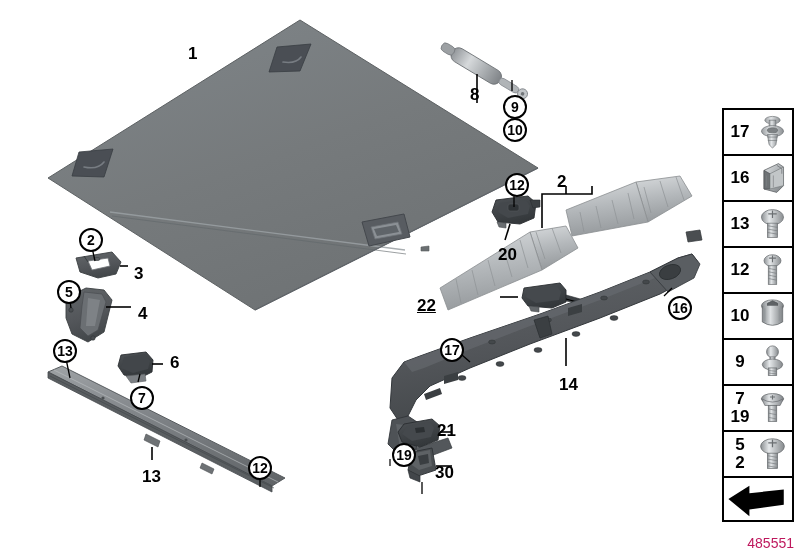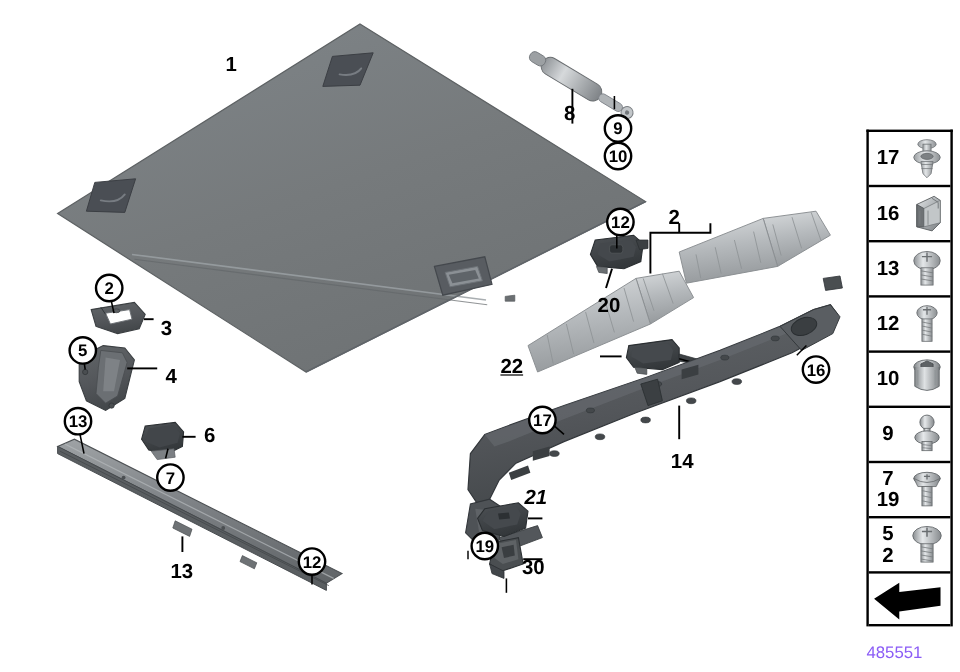--- a/index.html
+++ b/index.html
@@ -26,22 +26,22 @@
           background:#fff;}
   .lrow{display:flex;align-items:center;height:46px;
         border-bottom:2px solid #000;box-sizing:border-box;position:relative;}
   .lnum{width:26px;flex:0 0 26px;padding-left:3px;font-size:17px;font-weight:bold;
         color:#000;display:flex;flex-direction:column;align-items:center;
         justify-content:center;line-height:1.05;}
   .lnum span{display:block;}
   .lart{flex:1;height:100%;position:relative;}
   .lart svg{position:absolute;left:0;top:0;width:100%;height:100%;}
   .arrowcell{height:44px;}
-  #diagid{position:absolute;left:722px;top:535px;width:72px;text-align:left;
-          font-size:14px;color:#8b5cf6;
+  #diagid{position:absolute;left:722px;top:535px;width:72px;text-align:right;
+          font-size:14px;color:#be185d;
           font-family:"Liberation Sans","DejaVu Sans",sans-serif;}
 </style>
 </head>
 <body>
 
 <div id="stage">
 
   <svg class="layer" viewBox="0 0 800 560" xmlns="http://www.w3.org/2000/svg">
     <defs>
       <linearGradient id="gPanel" x1="0" y1="0" x2="0.6" y2="1">
@@ -302,21 +302,21 @@
       <div class="bub" style="left: 248px; top: 456px;">12</div>
       <div class="bub" style="left: 505px; top: 173px;">12</div>
       <div class="bub" style="left: 53px; top: 339px;">13</div>
       <div class="lbl n" style="left: 559px; top: 376px;">14</div>
       <div class="lbl n" style="left: 557px; top: 173px;">2</div>
       <div class="bub" style="left: 668px; top: 296px;">16</div>
       <div class="bub" style="left: 440px; top: 338px;">17</div>
       <div class="lbl n" style="left: 498px; top: 246px;">20</div>
       <div class="bub" style="left: 392px; top: 443px;">19</div>
       <div class="lbl n" style="left: 435px; top: 464px;">30</div>
-      <div class="lbl n" style="left: 437px; top: 406px; font-style: italic;">21</div>
+      <div class="lbl n" style="left: 437px; top: 422px;">21</div>
       <div class="lbl n" style="left: 417px; top: 297px; text-decoration: underline;">22</div>
     </div>
 
   <div id="legend">
       <div class="lrow">
         <div class="lnum">
           <span>17</span>
         </div>
         <div class="lart">
     <svg viewBox="0 0 46 46">

